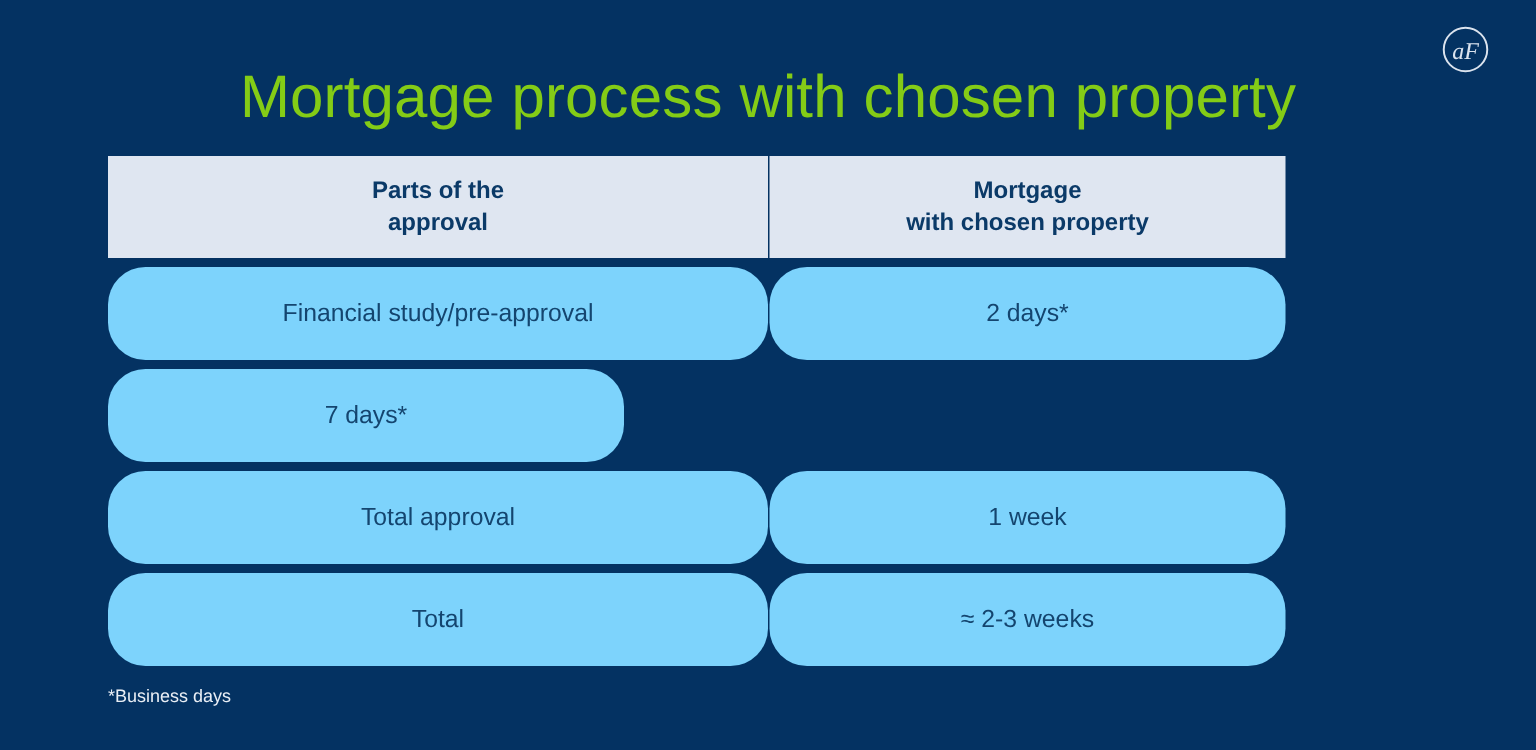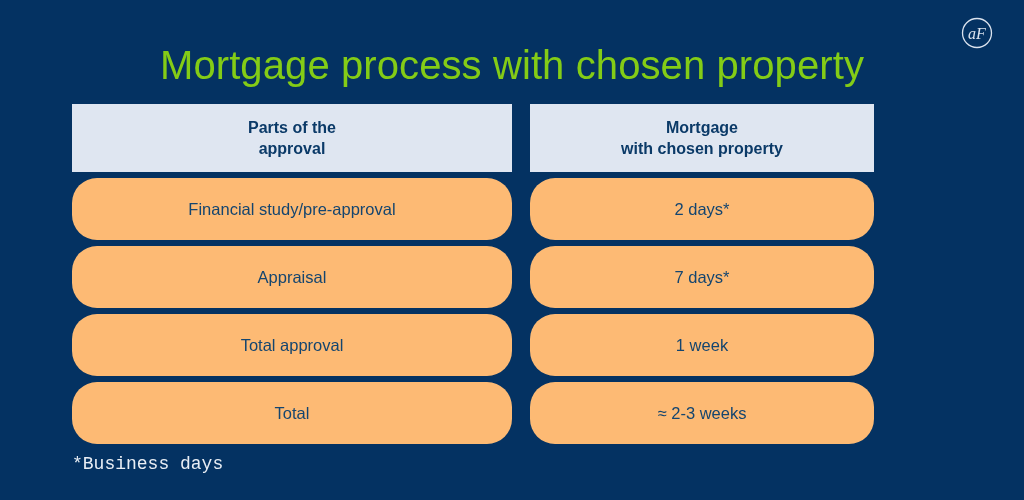--- a/index.html
+++ b/index.html
@@ -46,21 +46,21 @@
     position: absolute;
     left: 72px;
     top: 104px;
     width: 878px;
     display: flex;
     flex-direction: column;
     gap: 6px;
   }
   .row {
     display: flex;
-    gap: 18px;
+    gap: 1px;
   }
   .cell {
     display: flex;
     align-items: center;
     justify-content: center;
     text-align: center;
     color: #0b3a68;
     box-sizing: border-box;
     padding: 4px 10px;
   }
@@ -70,38 +70,37 @@
   .row-header .cell {
     height: 68px;
     background: #dfe6f1;
     font-weight: bold;
     font-size: 16px;
     line-height: 21px;
     color: #0b3a68;
   }
   .row-body .cell {
     height: 62px;
-    background: #fdba74;
+    background: #7dd3fc;
     font-weight: 400;
     font-size: 16.5px;
     line-height: 22px;
     color: #14456f;
     border-radius: 25px;
   }
 
   
   .footnote {
     position: absolute;
     left: 72px;
     top: 455px;
     color: #e9eef5;
-    font-size: 18px;
+    font-size: 12px;
     line-height: 18px;
     white-space: nowrap;
-    font-family: Liberation Mono, monospace;
   }
 </style>
 </head>
 <body>
 
 <div class="logo">
   <svg viewBox="0 0 38 38" width="38" height="38" aria-hidden="true">
     <circle cx="19" cy="19" r="14.5" fill="none" stroke="#dbe3ee" stroke-width="1.3"></circle>
     <text x="19" y="25" text-anchor="middle" font-family="'Liberation Serif', serif" font-size="16" fill="#dbe3ee">aF</text>
   </svg>
@@ -125,21 +124,20 @@
       </span>
     </div>
   </div>
 
   <div class="row row-body">
     <div class="cell col-left">Financial study/pre-approval</div>
     <div class="cell col-right">2 days*</div>
   </div>
 
   <div class="row row-body">
-    <div class="cell col-left">Appraisal</div>
     <div class="cell col-right">7 days*</div>
   </div>
 
   <div class="row row-body">
     <div class="cell col-left">Total approval</div>
     <div class="cell col-right">1 week</div>
   </div>
 
   <div class="row row-body">
     <div class="cell col-left">Total</div>

